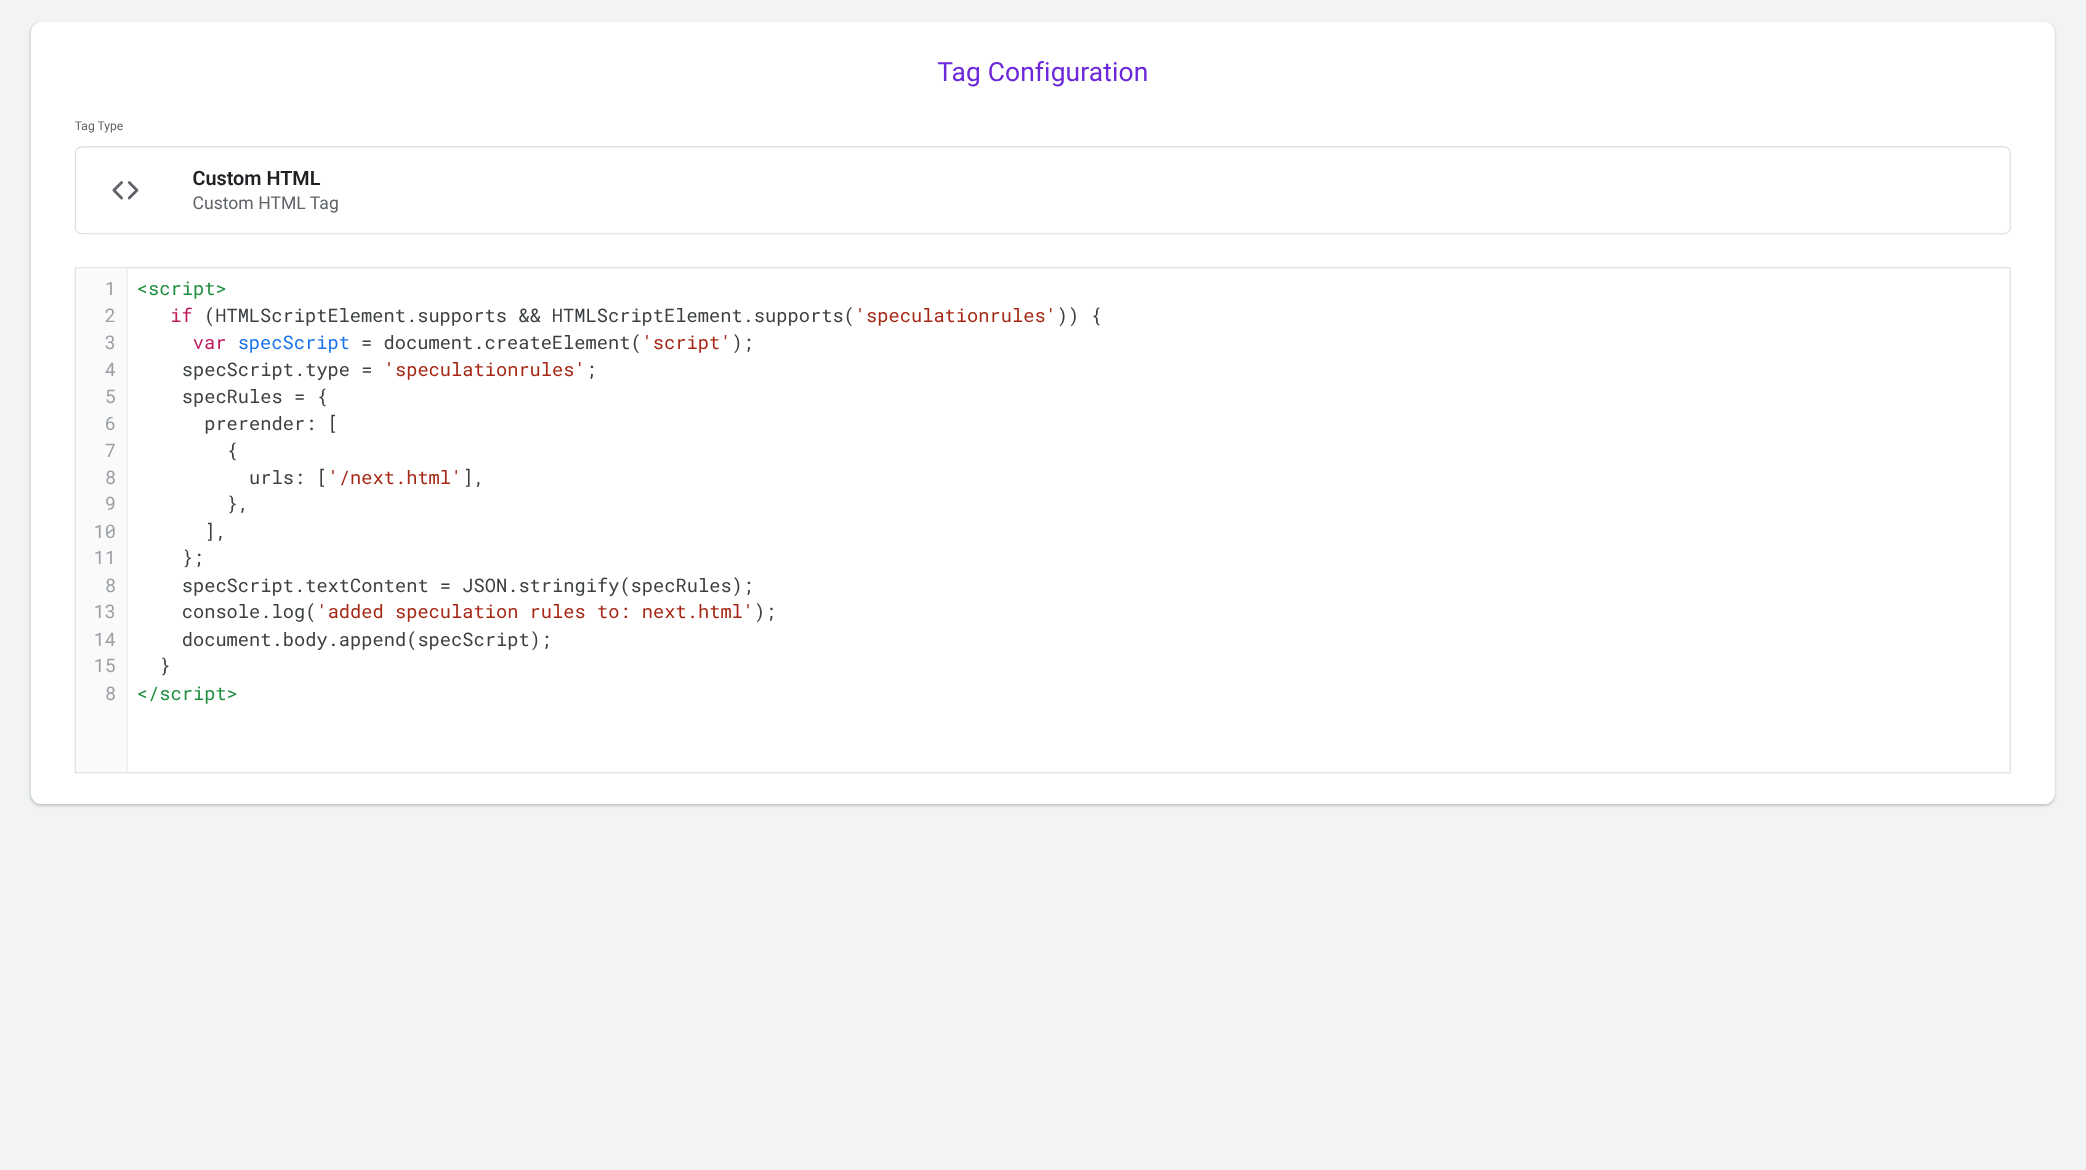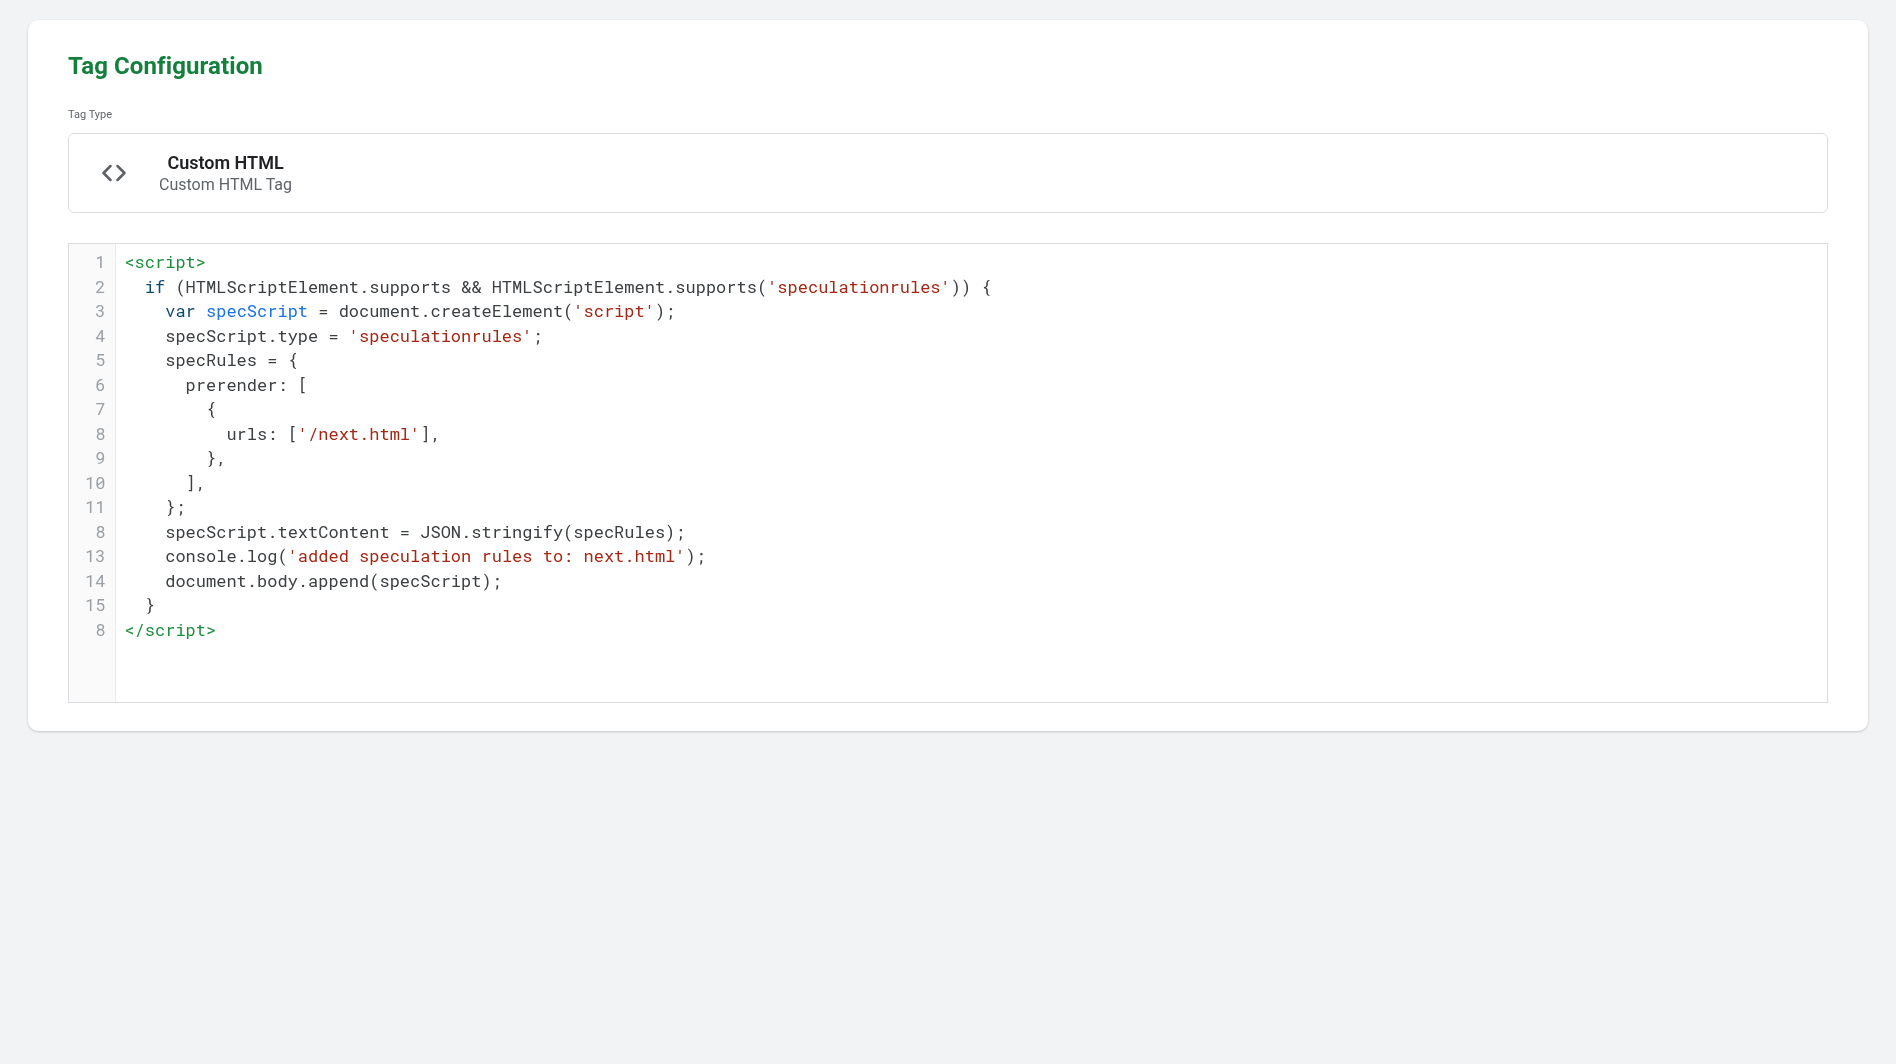--- a/index.html
+++ b/index.html
@@ -10,43 +10,43 @@
     color: #202124;
   }
   .card {
     background: #fff;
     border-radius: 10px;
     box-shadow: 0 1px 2px rgba(60,64,67,0.15), 0 1px 3px rgba(60,64,67,0.1);
     padding: 24px 40px 28px 40px;
   }
   .section-title {
     font-size: 24px;
-    font-weight: 700;
-    color: #15803d;
+    font-weight: 400;
+    color: #6d28d9;
     margin: 8px 0 28px 0;
     letter-spacing: 0.1px;
+    text-align: center;
   }
   .field-label {
     font-size: 11px;
     color: #5f6368;
     margin-bottom: 12px;
     display: flex;
     align-items: center;
     gap: 8px;
   }
   .tag-type-box {
     border: 1px solid #dadce0;
     border-radius: 6px;
     padding: 18px 24px;
     display: flex;
     align-items: center;
-    gap: 24px;
+    gap: 40px;
     margin-bottom: 30px;
     cursor: pointer;
-    text-align: center;
   }
   .tag-icon {
     width: 42px;
     height: 42px;
     display: flex;
     align-items: center;
     justify-content: center;
     font-size: 26px;
     color: #5f6368;
     font-weight: 500;
@@ -102,21 +102,21 @@
   }
   .gutter div { padding-right: 4px; }
   .code-area {
     padding: 6px 8px;
     flex: 1;
     white-space: pre;
     overflow-x: auto;
   }
   .code-line { min-height: 24.5px; }
   .tok-tag   { color: #1e8e3e; }
-  .tok-kw    { color: #0c4a6e; }
+  .tok-kw    { color: #be185d; margin-left: 10px; }
   .tok-var   { color: #1a73e8; }
   .tok-str   { color: #a52714; }
   .tok-plain { color: #3c4043; }
 </style>
 </head>
 <body>
 
 <div class="card">
 
   <h1 class="section-title">Tag Configuration</h1>

